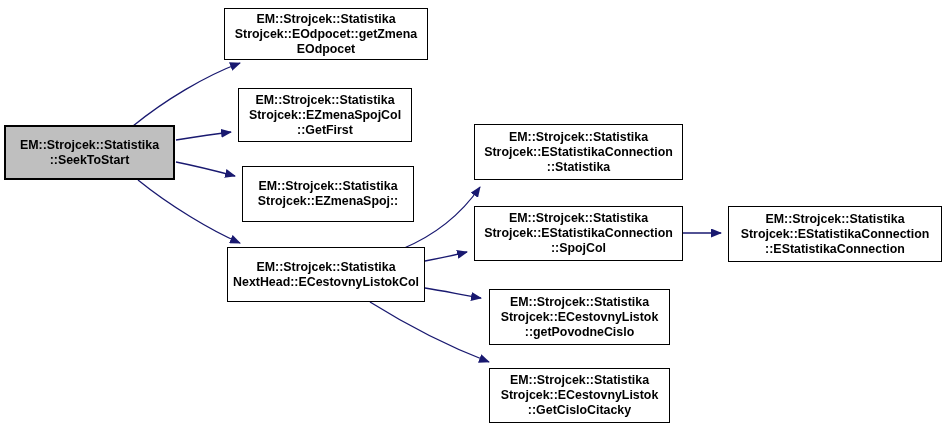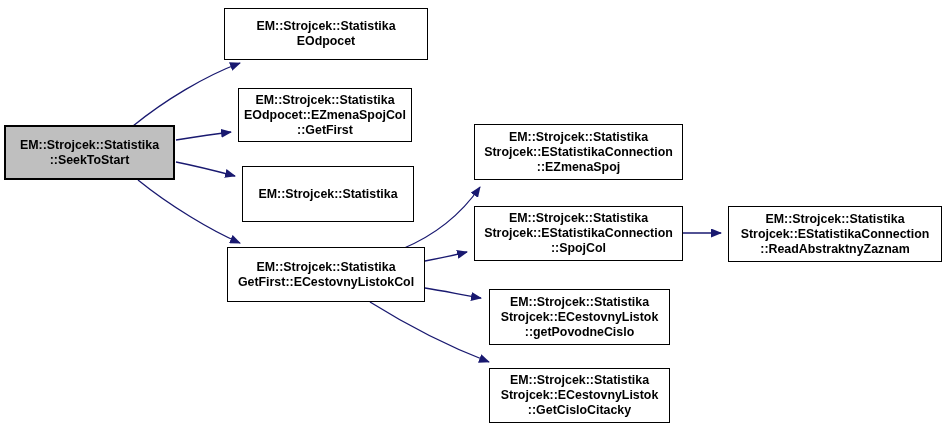--- a/index.html
+++ b/index.html
@@ -74,42 +74,44 @@
     <path class="edge" d="M 683,233 L 721,233" marker-end="url(#arrow)"></path>
   </svg>
 
   <div class="node n0 highlight">
     <span>EM::Strojcek::Statistika</span>
     <span>::SeekToStart</span>
   </div>
 
   <div class="node n1">
     <span>EM::Strojcek::Statistika</span>
+    <span>Strojcek::EOdpocet::getZmena</span>
     <span>EOdpocet</span>
   </div>
 
   <div class="node n2">
     <span>EM::Strojcek::Statistika</span>
-    <span>EOdpocet::EZmenaSpojCol</span>
+    <span>Strojcek::EZmenaSpojCol</span>
     <span>::GetFirst</span>
   </div>
 
   <div class="node n3">
     <span>EM::Strojcek::Statistika</span>
+    <span>Strojcek::EZmenaSpoj::</span>
   </div>
 
   <div class="node n4">
     <span>EM::Strojcek::Statistika</span>
-    <span>GetFirst::ECestovnyListokCol</span>
+    <span>NextHead::ECestovnyListokCol</span>
   </div>
 
   <div class="node n5">
     <span>EM::Strojcek::Statistika</span>
     <span>Strojcek::EStatistikaConnection</span>
-    <span>::EZmenaSpoj</span>
+    <span>::Statistika</span>
   </div>
 
   <div class="node n6">
     <span>EM::Strojcek::Statistika</span>
     <span>Strojcek::EStatistikaConnection</span>
     <span>::SpojCol</span>
   </div>
 
   <div class="node n7">
     <span>EM::Strojcek::Statistika</span>
@@ -119,16 +121,16 @@
 
   <div class="node n8">
     <span>EM::Strojcek::Statistika</span>
     <span>Strojcek::ECestovnyListok</span>
     <span>::GetCisloCitacky</span>
   </div>
 
   <div class="node n9">
     <span>EM::Strojcek::Statistika</span>
     <span>Strojcek::EStatistikaConnection</span>
-    <span>::ReadAbstraktnyZaznam</span>
+    <span>::EStatistikaConnection</span>
   </div>
 
 </div>
 
 </body></html>

